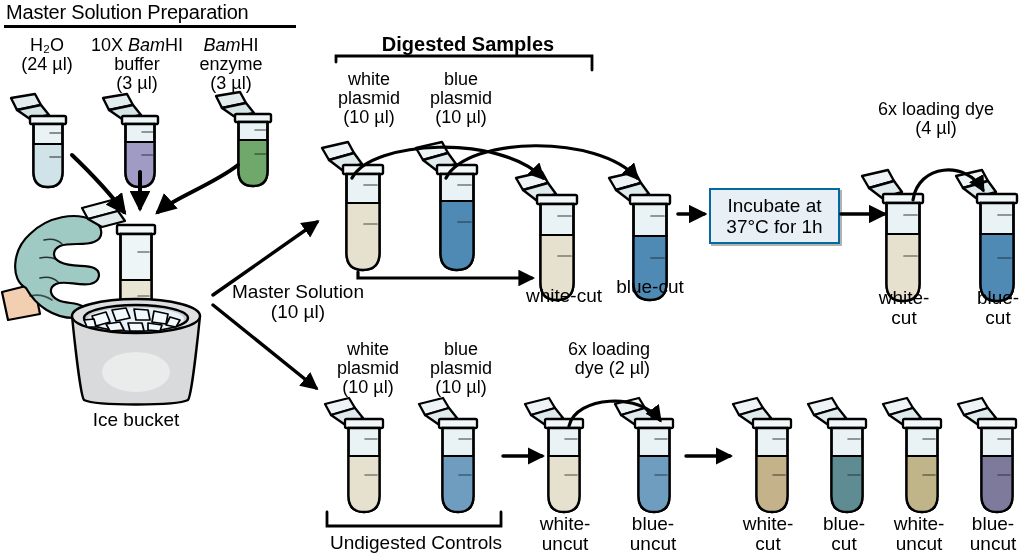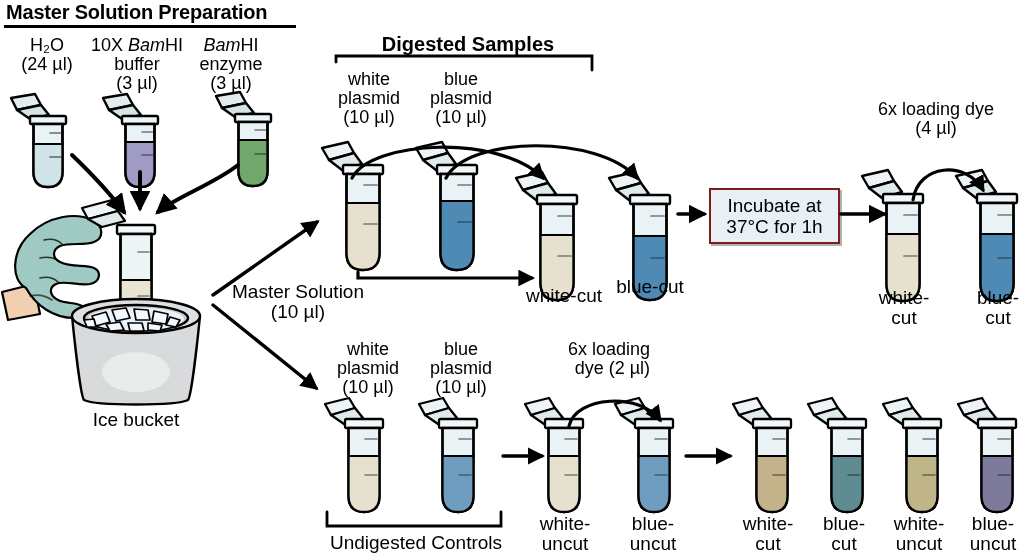--- a/index.html
+++ b/index.html
@@ -5,25 +5,25 @@
   html,body{margin:0;padding:0;background:#ffffff;}
   body{width:1024px;height:559px;font-family:"Liberation Sans",sans-serif;color:#000;overflow:hidden;position:relative;}
   #stage{position:relative;width:1024px;height:559px;}
   .lbl{position:absolute;text-align:center;line-height:1.06;white-space:nowrap;}
   .lbl.ctr{transform:translateX(-50%);}
   .t18{font-size:18px;}
   .t19{font-size:19px;}
   .t20{font-size:20px;}
   .bold{font-weight:bold;}
   .ital{font-style:italic;}
-  #title{position:absolute;left:6px;top:1px;font-size:20px;font-weight:bold;letter-spacing:-0.2px;}
+  #title{position:absolute;left:6px;top:1px;font-size:20px;font-weight:normal;letter-spacing:-0.2px;}
   #title-rule{position:absolute;left:4px;top:25px;width:292px;height:3px;background:#000;}
   .tube{position:absolute;}
   .tube svg{display:block;overflow:visible;}
-  .box{position:absolute;border:2px solid #7f1d1d;background:#e8eff5;
+  .box{position:absolute;border:2px solid #0369a1;background:#e8eff5;
        display:flex;align-items:center;justify-content:center;text-align:center;
        font-size:19px;line-height:1.12;box-shadow:2px 2px 0 rgba(0,0,0,.30);}
   svg.ov{position:absolute;left:0;top:0;width:1024px;height:559px;overflow:visible;pointer-events:none;}
   .nowrap{white-space:nowrap;}
 </style>
 </head>
 <body>
 
 <div id="stage">
 

